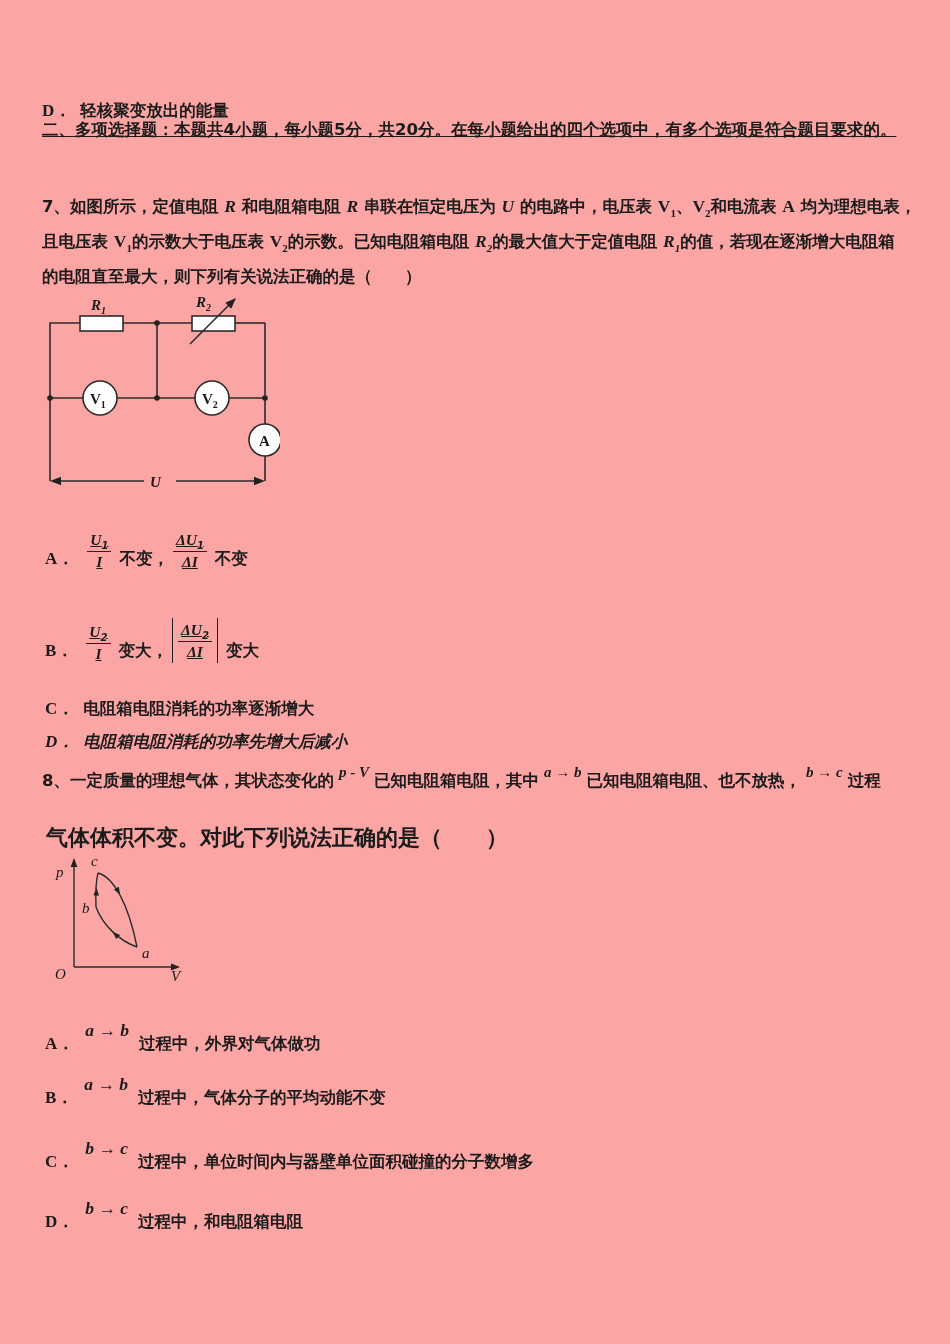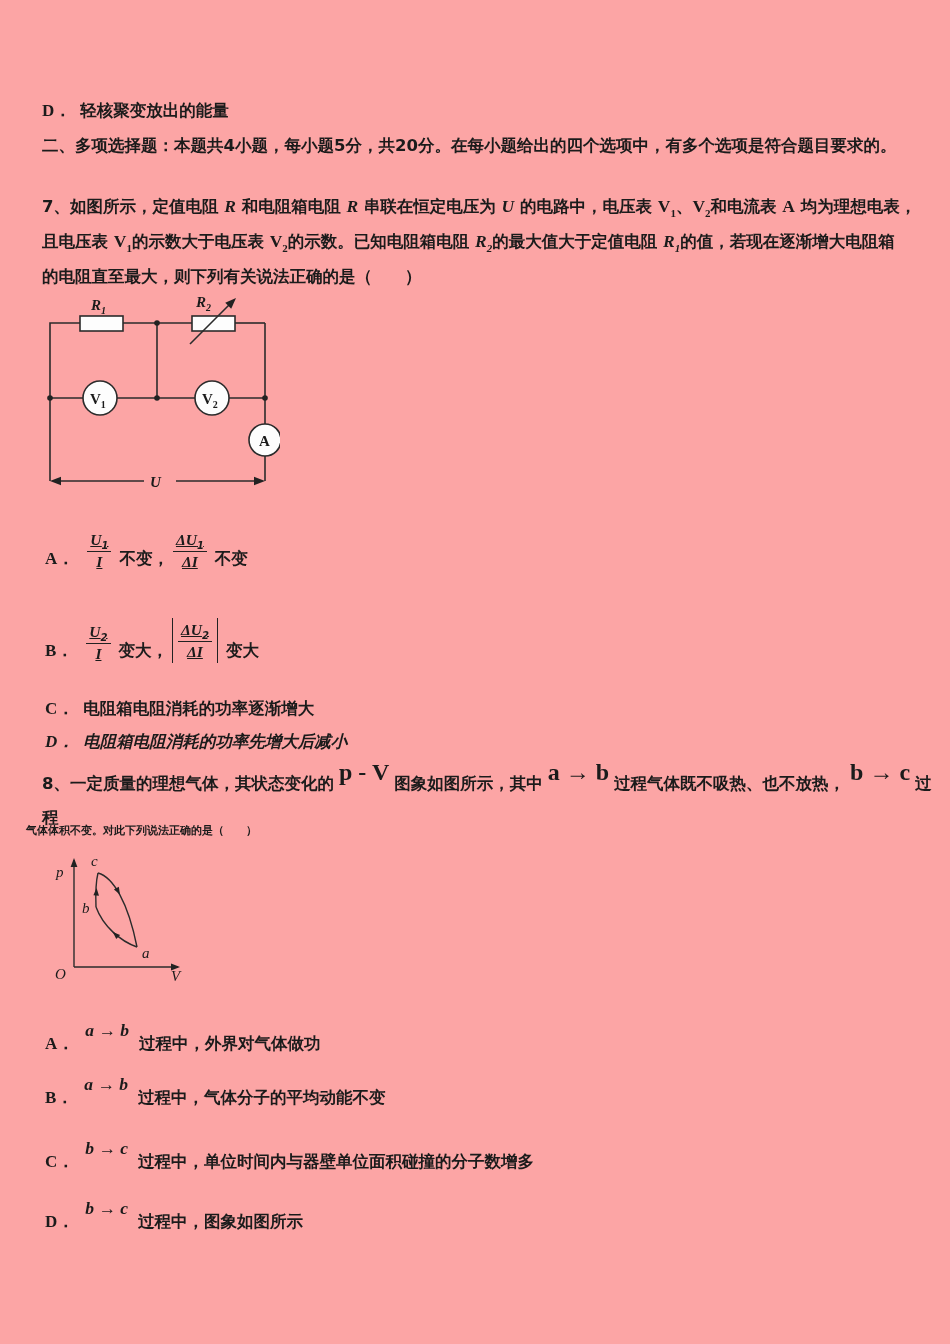--- a/index.html
+++ b/index.html
@@ -4,28 +4,28 @@
 <style>
   html,body{margin:0;padding:0;background:#e8e8e8;}
   #page{position:relative;width:950px;height:1344px;background:#fca5a5;margin:0 auto;
         font-family:"DejaVu Sans",sans-serif;color:#1b1b1b;overflow:hidden;}
   .abs-blk{position:absolute;}
   .zh{font-weight:600;}
   
   .v{font-family:"Liberation Serif","DejaVu Serif",serif;font-style:italic;font-size:17.5px;font-weight:600;}
   .rm{font-family:"Liberation Serif","DejaVu Serif",serif;font-size:17.5px;font-weight:600;}
   .v sub,.rm sub{font-size:11px;line-height:0;}
-  .m{font-family:"Liberation Serif","DejaVu Serif",serif;font-weight:600;
-     font-size:24px;position:relative;top:-9px;padding:0 5px;white-space:nowrap;text-align:right;}
+  .m{font-family:"Liberation Serif","DejaVu Serif",serif;font-style:italic;font-weight:600;
+     font-size:15px;position:relative;top:-9px;padding:0 5px;white-space:nowrap;text-align:right;}
   
   #prev-d{left:42px;top:99px;font-size:16.5px;}
-  #section2{left:42px;top:132px;width:890px;font-size:16.5px;line-height:27px;font-weight:700;}
+  #section2{left:42px;top:116px;width:890px;font-size:16.5px;line-height:27px;font-weight:700;text-decoration:underline;}
   #q7-intro{left:42px;top:189px;width:900px;font-size:16.5px;line-height:35px;}
   #q8-line1{left:42px;top:764px;width:905px;font-size:16.5px;line-height:34px;}
-  #q8-line2{left:26px;top:823px;width:905px;font-size:11px;}
+  #q8-line2{left:46px;top:823px;width:905px;font-size:22px;}
   .opt-label{font-family:"Liberation Serif","DejaVu Serif",serif;font-weight:700;font-size:17px;margin-right:9px;}
   
   .q7row{position:absolute;left:45px;display:flex;align-items:flex-end;font-size:16.5px;}
   #q7A{top:524px;height:47px;}
   #q7B{top:603px;height:60px;}
   .q7simple{position:absolute;left:45px;font-size:16.5px;}
   #q7C{top:697px;text-align:center;}
   #q7D{top:730px;font-style:italic;}
   .frac{display:inline-flex;flex-direction:column;align-items:center;line-height:1.05;
         margin:0 8px 1px 4px;}
@@ -141,21 +141,21 @@
     <span class="zh rowtext">变大</span>
   </div>
 
   <div id="q7C" class="q7simple zh">
     <span class="opt-label">C．</span><span class="zh">电阻箱电阻消耗的功率逐渐增大</span>
   </div>
   <div id="q7D" class="q7simple zh">
     <span class="opt-label">D．</span><span class="zh">电阻箱电阻消耗的功率先增大后减小</span>
   </div>
 
-  <div id="q8-line1" class="abs-blk zh"><span>8、一定质量的理想气体，其状态变化的</span><span class="m">p - V</span><span>图象如图所示，其中</span><span class="m">a → b</span><span>过程气体既不吸热、也不放热，</span><span class="m">b → c</span><span>过程</span></div>
+  <div id="q8-line1" class="abs-blk zh"><span>8、一定质量的理想气体，其状态变化的</span><span class="m">p - V</span><span>已知电阻箱电阻，其中</span><span class="m">a → b</span><span>已知电阻箱电阻、也不放热，</span><span class="m">b → c</span><span>过程</span></div>
   <div id="q8-line2" class="abs-blk zh">气体体积不变。对此下列说法正确的是（　　）</div>
 
   <svg id="pv" width="140" height="137" viewBox="0 0 140 137">
     <g stroke="#2b2b2b" stroke-width="1.4" fill="none">
       <line x1="24" y1="117" x2="24" y2="10"></line>
       <line x1="24" y1="117" x2="128" y2="117"></line>
       <path d="M 46 57 C 45.5 44, 46 31, 48 23"></path>
       <path d="M 48 23 C 63 27, 78 52, 87 97"></path>
       <path d="M 87 97 C 70 91, 53 76, 46 57"></path>
     </g>
@@ -187,16 +187,16 @@
     <span class="zh">过程中，气体分子的平均动能不变</span>
   </div>
   <div id="q8C" class="q8row zh">
     <span class="opt-label">C．</span>
     <span class="m8">b → c</span>
     <span class="zh">过程中，单位时间内与器壁单位面积碰撞的分子数增多</span>
   </div>
   <div id="q8D" class="q8row zh">
     <span class="opt-label">D．</span>
     <span class="m8">b → c</span>
-    <span class="zh">过程中，图象如图所示</span>
+    <span class="zh">过程中，和电阻箱电阻</span>
   </div>
 
 </div>
 
 </body></html>

